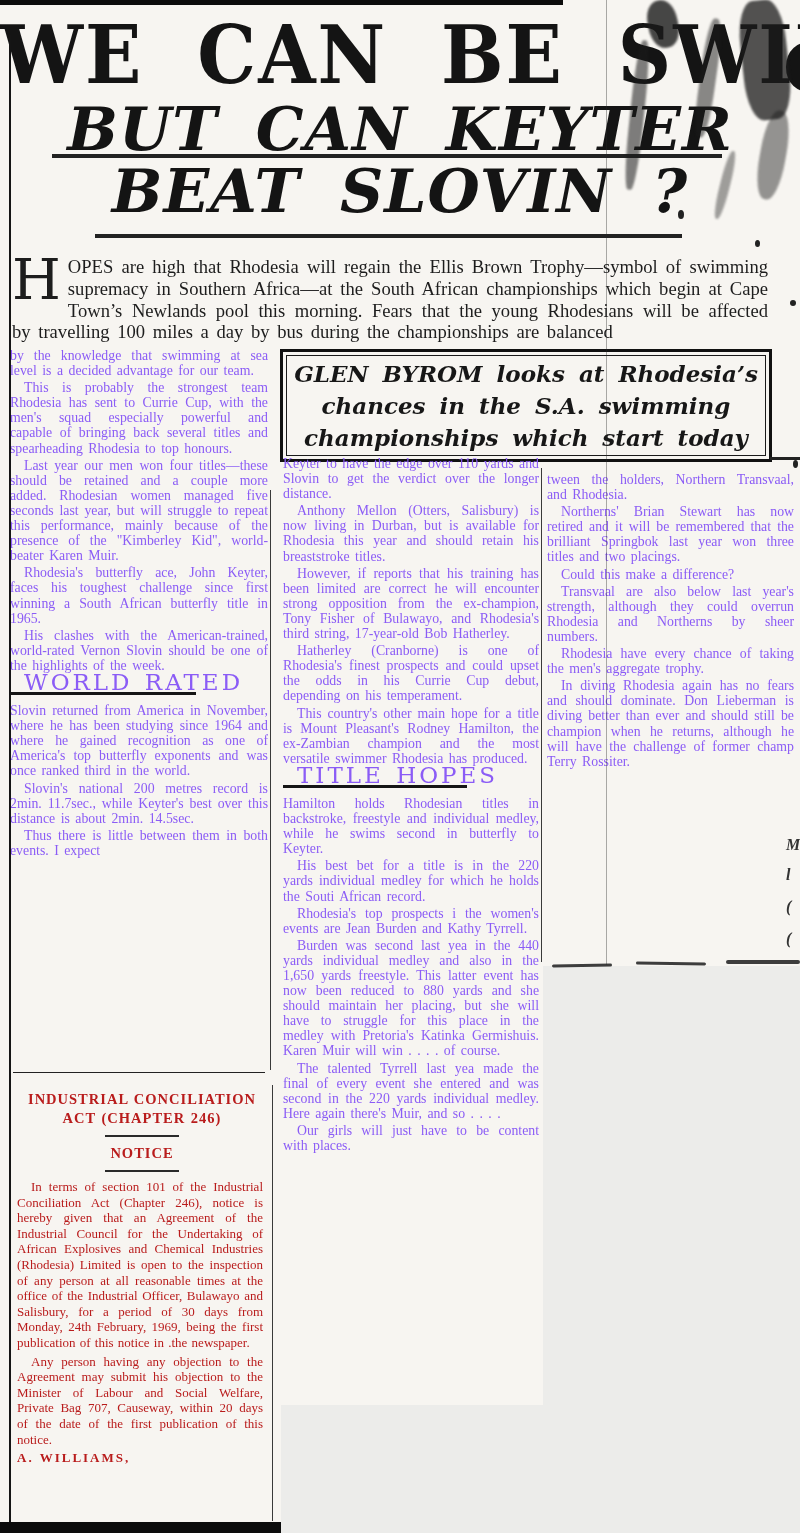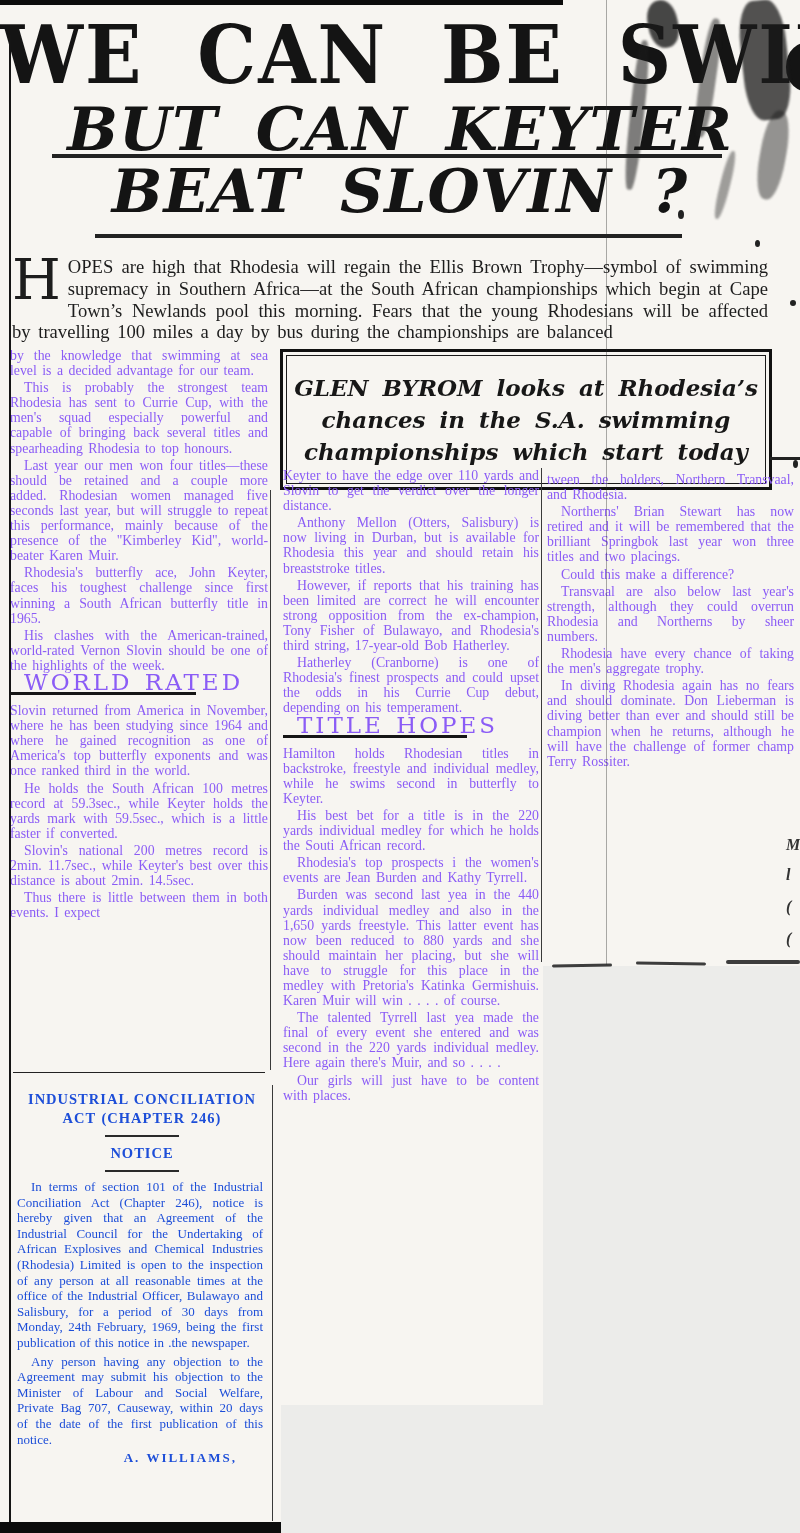--- a/index.html
+++ b/index.html
@@ -32,21 +32,21 @@
   .lead{
     position:absolute;left:12px;top:256px;width:756px;height:92px;overflow:hidden;
     font-size:18.6px;line-height:21.8px;text-align:justify;z-index:2;word-spacing:3px;
   }
   .dropcap{
     float:left;font-family:"DejaVu Serif",serif;font-size:56px;line-height:44px;
     padding:2px 7px 0 0;font-weight:400;
   }
   
   .sfbox{
-    position:absolute;left:280px;top:349px;width:492px;height:141px;z-index:2;
+    position:absolute;left:280px;top:349px;width:492px;height:113px;z-index:2;
     border:3px solid #111;background:#f7f5f1;box-sizing:border-box;
   }
   .sfbox .inner{
     position:absolute;inset:3px;border:1px solid #1a1a1a;
     display:flex;flex-direction:column;justify-content:center;text-align:center;
     font-family:"DejaVu Serif","Liberation Serif",serif;
     font-style:italic;font-weight:700;font-size:23px;line-height:32px;
     word-spacing:6px;color:#171717;
   }
   
@@ -55,35 +55,35 @@
     overflow:hidden;z-index:2;word-spacing:2px;color:#8b5cf6;
   }
   .col p{margin:0 0 2px 0;text-indent:14px;}
   .col p.ni{text-indent:0;}
   .colhead{
     font-family:"DejaVu Serif",serif;font-size:23px;letter-spacing:3px;
     margin:9px 0 1px 0;text-indent:0;font-weight:400;white-space:nowrap;
   }
   .colhead-rule{height:3px;background:#151515;margin:2px 0 8px 0;width:72%;}
   #col-left{left:10px;top:348px;width:258px;height:722px;}
-  #col-mid{left:283px;top:468px;width:256px;height:938px;}
+  #col-mid{left:283px;top:456px;width:256px;height:938px;}
   #col-right{left:547px;top:472px;width:247px;height:494px;}
   
   .notice{
     position:absolute;left:17px;top:1090px;width:250px;height:430px;z-index:2;
     font-size:13px;line-height:15.6px;text-align:justify;overflow:hidden;word-spacing:1px;
-    color:#1d4ed8;
+    color:#b91c1c;
   }
   .notice h3{
     margin:0;text-align:center;font-size:14.5px;line-height:19px;letter-spacing:1px;
     font-weight:700;
   }
   .notice .sep{width:74px;height:2px;background:#2a2a2a;margin:7px auto 7px auto;}
   .notice p{margin:0 4px 3px 0;text-indent:14px;}
-  .notice .sig{text-align:right;padding-right:26px;letter-spacing:2px;font-weight:700;text-indent:0;}
+  .notice .sig{padding-right:26px;letter-spacing:2px;font-weight:700;text-indent:0;}
   
   .smudge{position:absolute;background:#1b1b1b;z-index:4;filter:blur(1px);}
   .speck{position:absolute;background:#222;border-radius:50%;z-index:4;}
   .edge-glyph{
     position:absolute;left:786px;z-index:4;font-style:italic;font-size:16px;
     font-weight:700;color:#333;
   }
   .squiggle{position:absolute;background:#3d3d3d;height:3px;z-index:4;border-radius:2px;}
 </style>
 </head>
@@ -129,41 +129,41 @@
 
   <div id="col-left" class="col">
     <p class="ni">by the knowledge that swimming at sea level is a decided advantage for our team.</p>
     <p>This is probably the strongest team Rhodesia has sent to Currie Cup, with the men's squad especially powerful and capable of bringing back several titles and spearheading Rhodesia to top honours.</p>
     <p>Last year our men won four titles—these should be retained and a couple more added.  Rhodesian women managed five seconds last year, but will struggle to repeat this performance, mainly because of the presence of the "Kimberley Kid", world-beater Karen Muir.</p>
     <p>Rhodesia's butterfly ace, John Keyter, faces his toughest challenge since first winning a South African butterfly title in 1965.</p>
     <p>His clashes with the American-trained, world-rated Vernon Slovin should be one of the highlights of the week.</p>
     <p class="colhead">WORLD RATED</p>
     <div class="colhead-rule"></div>
     <p class="ni">Slovin returned from America in November, where he has been studying since 1964 and where he gained recognition as one of America's top butterfly exponents and was once ranked third in the world.</p>
-    <p>He holds the South African 100 metres record at 59.3sec., while Keyter holds the yards mark with 59.5sec., which is a little faster if converted.</p>
     <p>Slovin's national 200 metres record is 2min. 11.7sec., while Keyter's best over this distance is about 2min. 14.5sec.</p>
     <p>Thus there is little between them in both events.  I expect</p>
   </div>
 
   <div class="notice">
     <h3>INDUSTRIAL  CONCILIATION</h3>
     <h3>ACT  (CHAPTER  246)</h3>
     <div class="sep"></div>
     <h3>NOTICE</h3>
     <div class="sep"></div>
     <p>In terms of section 101 of the Industrial Conciliation Act (Chapter 246), notice is hereby given that an Agreement of the Industrial Council for the Undertaking of African Explosives and Chemical Industries (Rhodesia) Limited is open to the inspection of any person at all reasonable times at the office of the Industrial Officer, Bulawayo and Salisbury, for a period of 30 days from Monday, 24th February, 1969, being the first publication of this notice in .the newspaper.</p>
     <p>Any person having any objection to the Agreement may submit his objection to the Minister of Labour and Social Welfare, Private Bag 707, Causeway, within 20 days of the date of the first publication of this notice.</p>
     <p class="sig">A.  WILLIAMS,</p>
   </div>
 
   <div id="col-mid" class="col">
     <p class="ni">Keyter to have the edge over 110 yards and Slovin to get the verdict over the longer distance.</p>
     <p>Anthony Mellon (Otters, Salisbury) is now living in Durban, but is available for Rhodesia this year and should retain his breaststroke titles.</p>
     <p>However, if reports that his training has been limited are correct he will encounter strong opposition from the ex-champion, Tony Fisher of Bulawayo, and Rhodesia's third string, 17-year-old Bob Hatherley.</p>
     <p>Hatherley (Cranborne) is one of Rhodesia's finest prospects and could upset the odds in his Currie Cup debut, depending on his temperament.</p>
+    <p>This country's other main hope for a title is Mount Pleasant's Rodney Hamilton, the ex-Zambian champion and the most versatile swimmer Rhodesia has produced.</p>
     <p class="colhead">TITLE HOPES</p>
     <div class="colhead-rule"></div>
     <p class="ni">Hamilton holds Rhodesian titles in backstroke, freestyle and individual medley, while he swims second in butterfly to Keyter.</p>
     <p>His best bet for a title is in the 220 yards individual medley for which he holds the Souti African record.</p>
     <p>Rhodesia's top prospects i the women's events are Jean Burden and Kathy Tyrrell.</p>
     <p>Burden was second last yea in the 440 yards individual medley and also in the 1,650 yards freestyle.  This latter event has now been reduced to 880 yards and she should maintain her placing, but she will have to struggle for this place in the medley with Pretoria's Katinka Germishuis.  Karen Muir will win . . . . of course.</p>
     <p>The talented Tyrrell last yea made the final of every event she entered and was second in the 220 yards individual medley. Here again there's Muir, and so . . . .</p>
     <p>Our girls will just have to be content with places.</p>
   </div>
 

